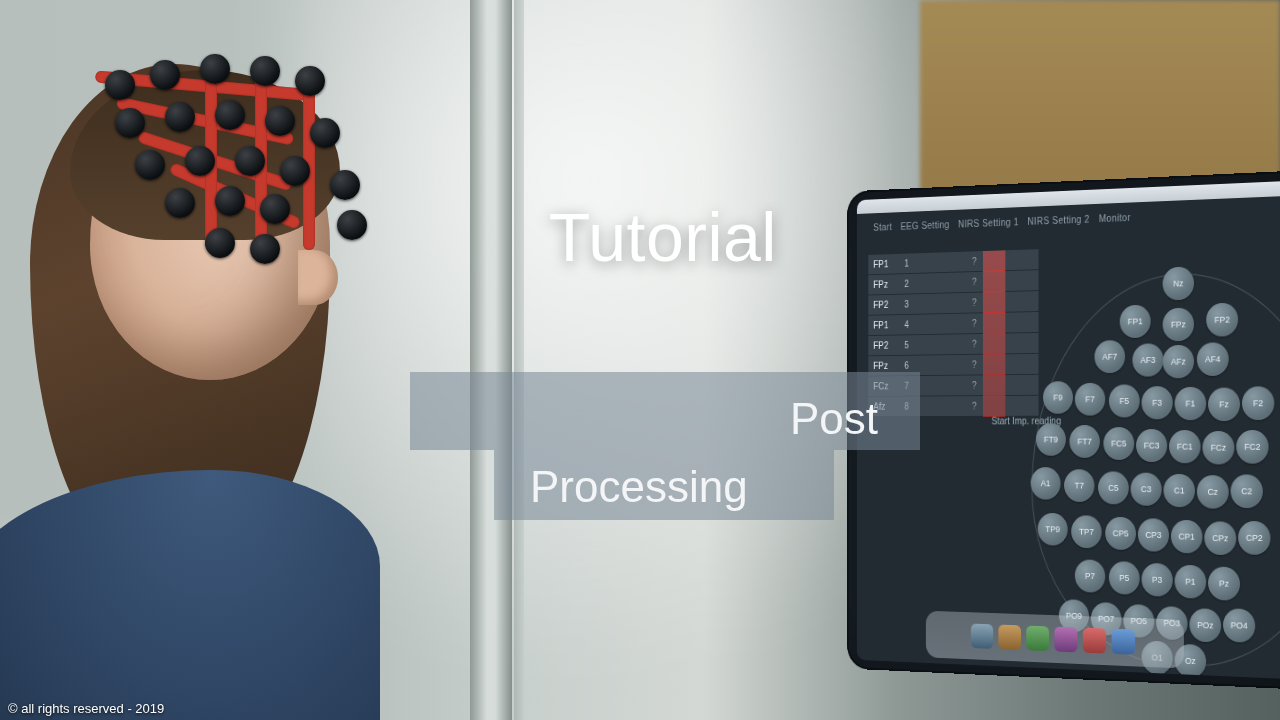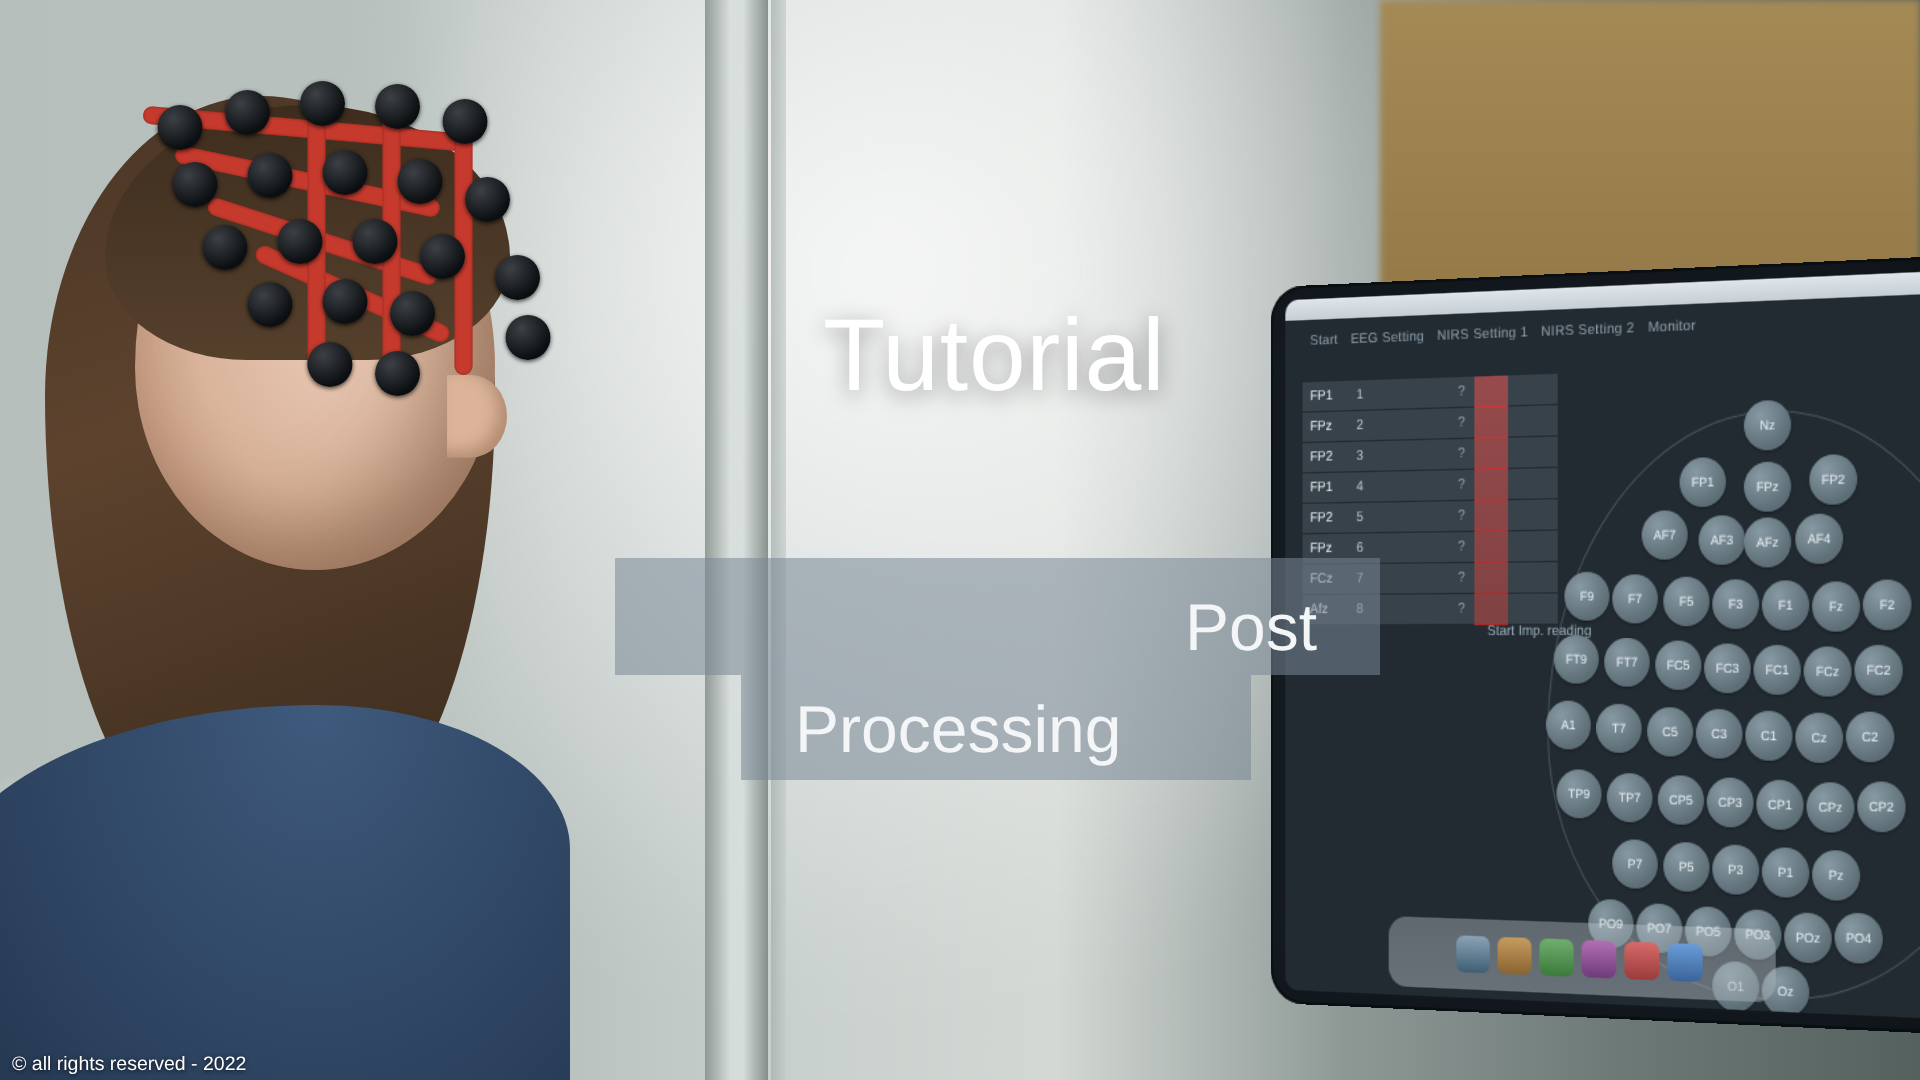--- a/index.html
+++ b/index.html
@@ -419,14 +419,14 @@
 
   <div class="title">Tutorial</div>
   <div class="subtitle-block">
     <div class="bar1"></div>
     <div class="bar2"></div>
     <div class="post">Post</div>
     <div class="processing">Processing</div>
   </div>
 
 
-  <div class="copyright">© all rights reserved - 2022</div>
+  <div class="copyright">© all rights reserved - 2019</div>
 </div>
 
 </body></html>

